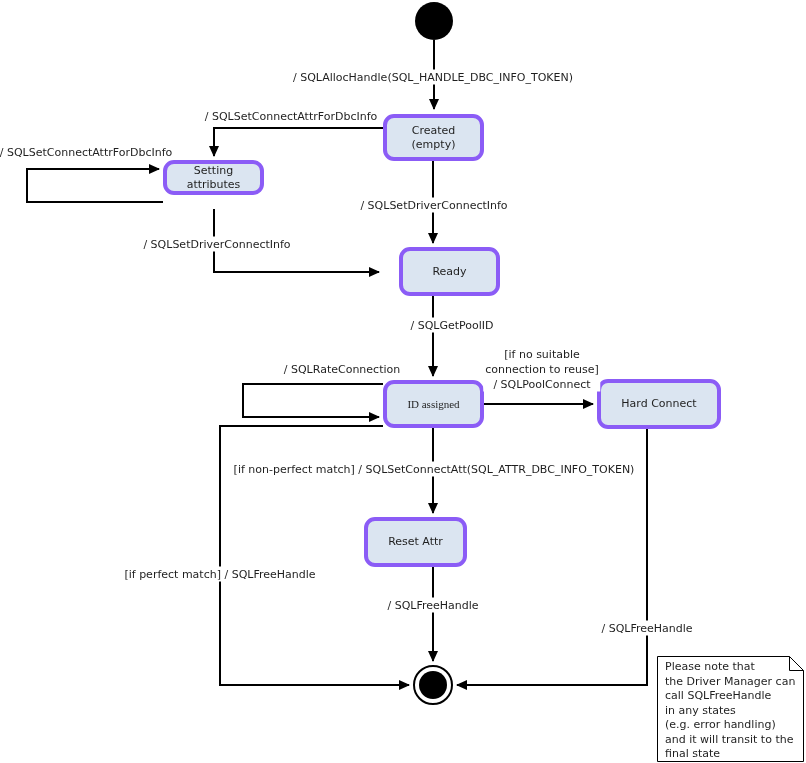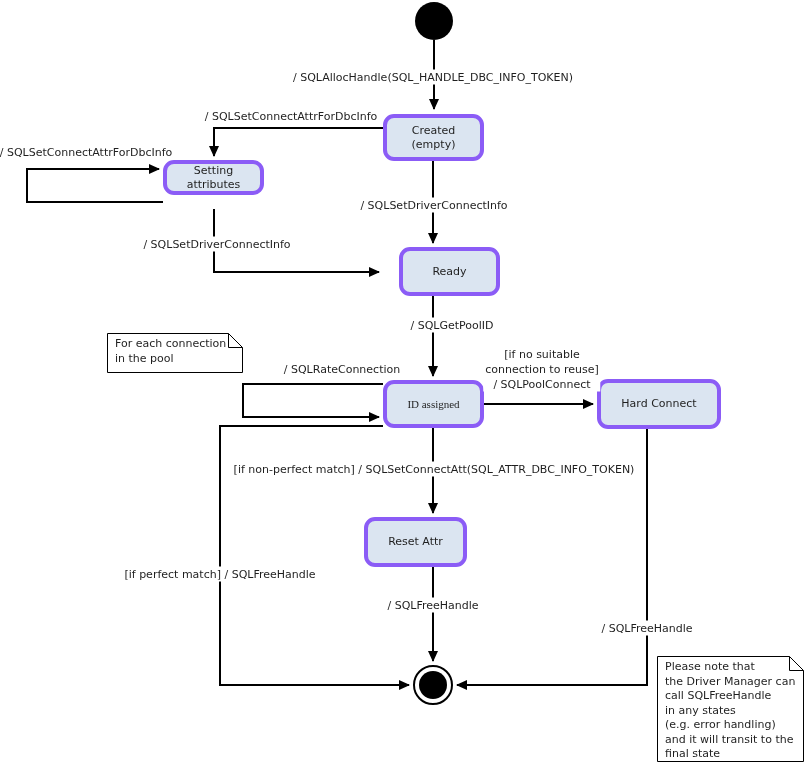--- a/index.html
+++ b/index.html
@@ -124,28 +124,20 @@
 / SQLPoolConnect</div>
 
   <div class="lbl" style="left:434px;top:469px;">[if non-perfect match] / SQLSetConnectAtt(SQL_ATTR_DBC_INFO_TOKEN)</div>
 
   <div class="lbl" style="left:220px;top:574px;">[if perfect match] / SQLFreeHandle</div>
 
   <div class="lbl" style="left:433px;top:605px;">/ SQLFreeHandle</div>
 
   <div class="lbl" style="left:647px;top:628px;">/ SQLFreeHandle</div>
 
-  <div class="note" style="left:107px;top:333px;width:136px;height:40px;">
-    <svg width="136" height="40" viewBox="0 0 136 40">
-      <path d="M0.5,0.5 L121.5,0.5 L135.5,14.5 L135.5,39.5 L0.5,39.5 Z" fill="#ffffff" stroke="#000000" stroke-width="1"></path>
-      <path d="M121.5,0.5 L121.5,14.5 L135.5,14.5" fill="none" stroke="#000000" stroke-width="1"></path>
-    </svg>
-    <div class="note-text">For each connection
-in the pool</div>
-  </div>
 
   <div class="note" style="left:657px;top:656px;width:147px;height:106px;">
     <svg width="147" height="106" viewBox="0 0 147 106">
       <path d="M0.5,0.5 L132.5,0.5 L146.5,14.5 L146.5,105.5 L0.5,105.5 Z" fill="#ffffff" stroke="#000000" stroke-width="1"></path>
       <path d="M132.5,0.5 L132.5,14.5 L146.5,14.5" fill="none" stroke="#000000" stroke-width="1"></path>
     </svg>
     <div class="note-text">Please note that
 the Driver Manager can
 call SQLFreeHandle
 in any states

